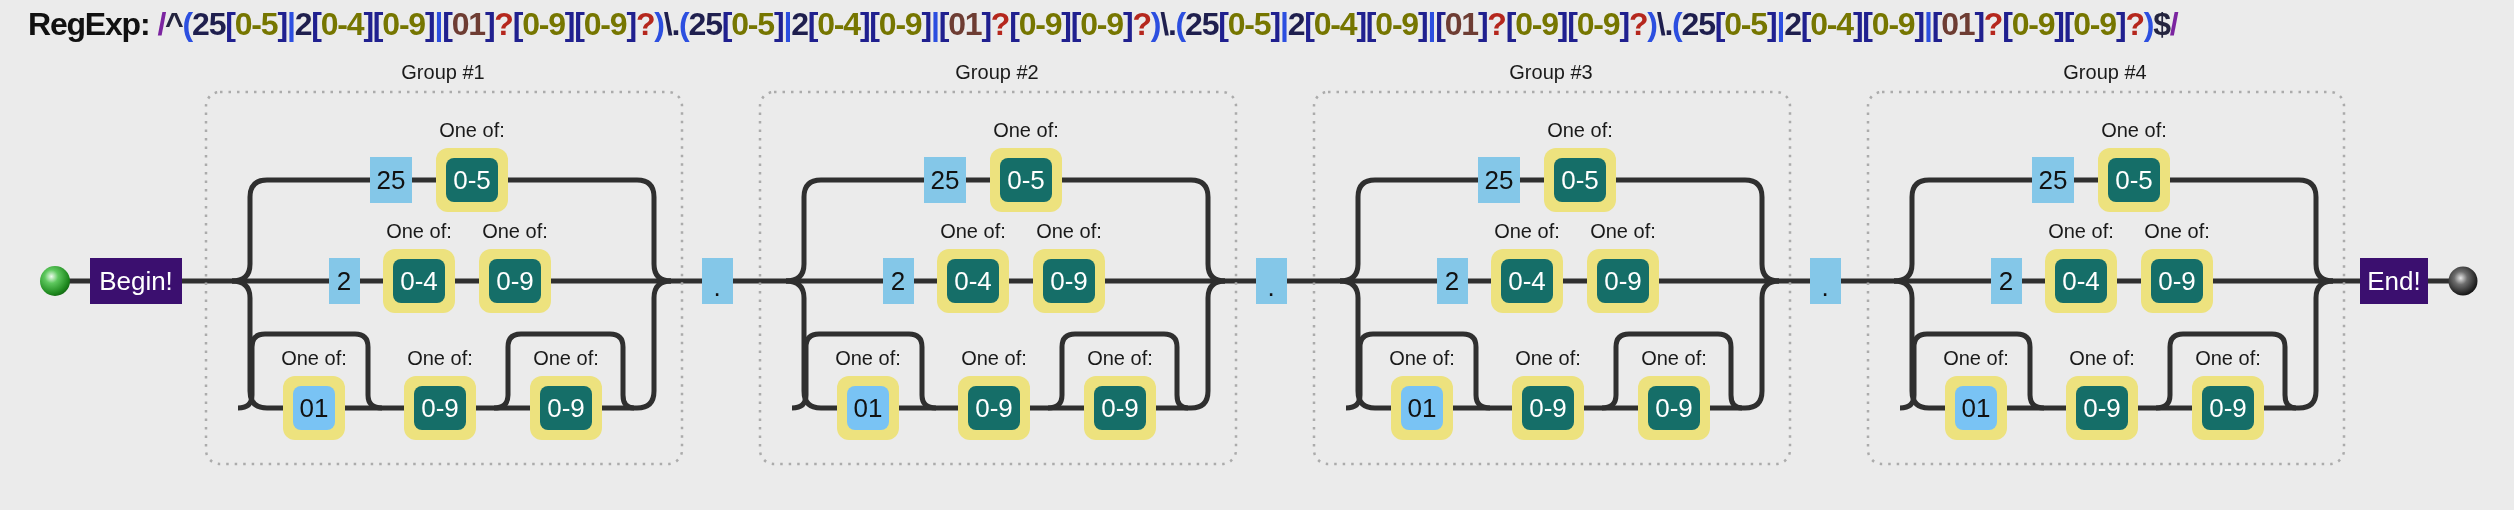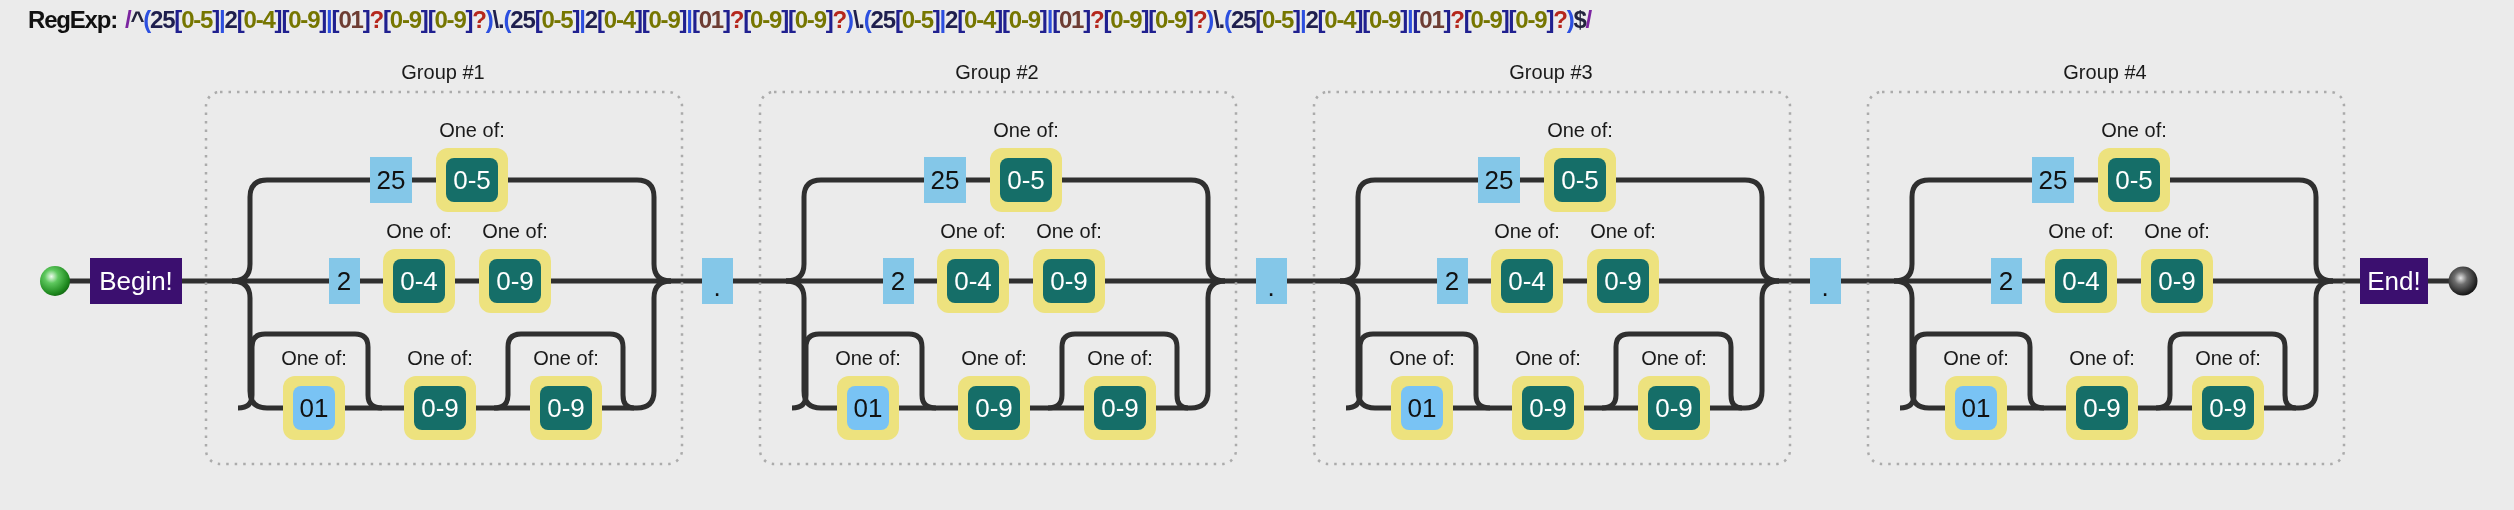--- a/index.html
+++ b/index.html
@@ -1,17 +1,17 @@
 <!DOCTYPE html>
 <html><head>
 <meta charset="utf-8">
 <style>
   html,body{margin:0;padding:0;background:#EBEBEB;width:2514px;height:510px;overflow:hidden;
             font-family:"Liberation Sans",sans-serif;position:relative;}
-  .regex-line{position:absolute;left:28px;top:6px;white-space:nowrap;font-size:24px;
+  .regex-line{position:absolute;left:28px;top:6px;white-space:nowrap;font-size:32px;
               font-weight:bold;letter-spacing:-1.2px;color:#111;}
   .rx-label{color:#111;margin-right:8px;font-weight:bold;}
   .tk-d{color:#7B24A0}   
   .tk-a{color:#24243F}   
   .tk-p{color:#2C4FE0}   
   .tk-x{color:#1F1F4E}   
   .tk-b{color:#20208F}   
   .tk-r{color:#767600}   
   .tk-c{color:#6E3D33}   
   .tk-q{color:#B5271D}   

